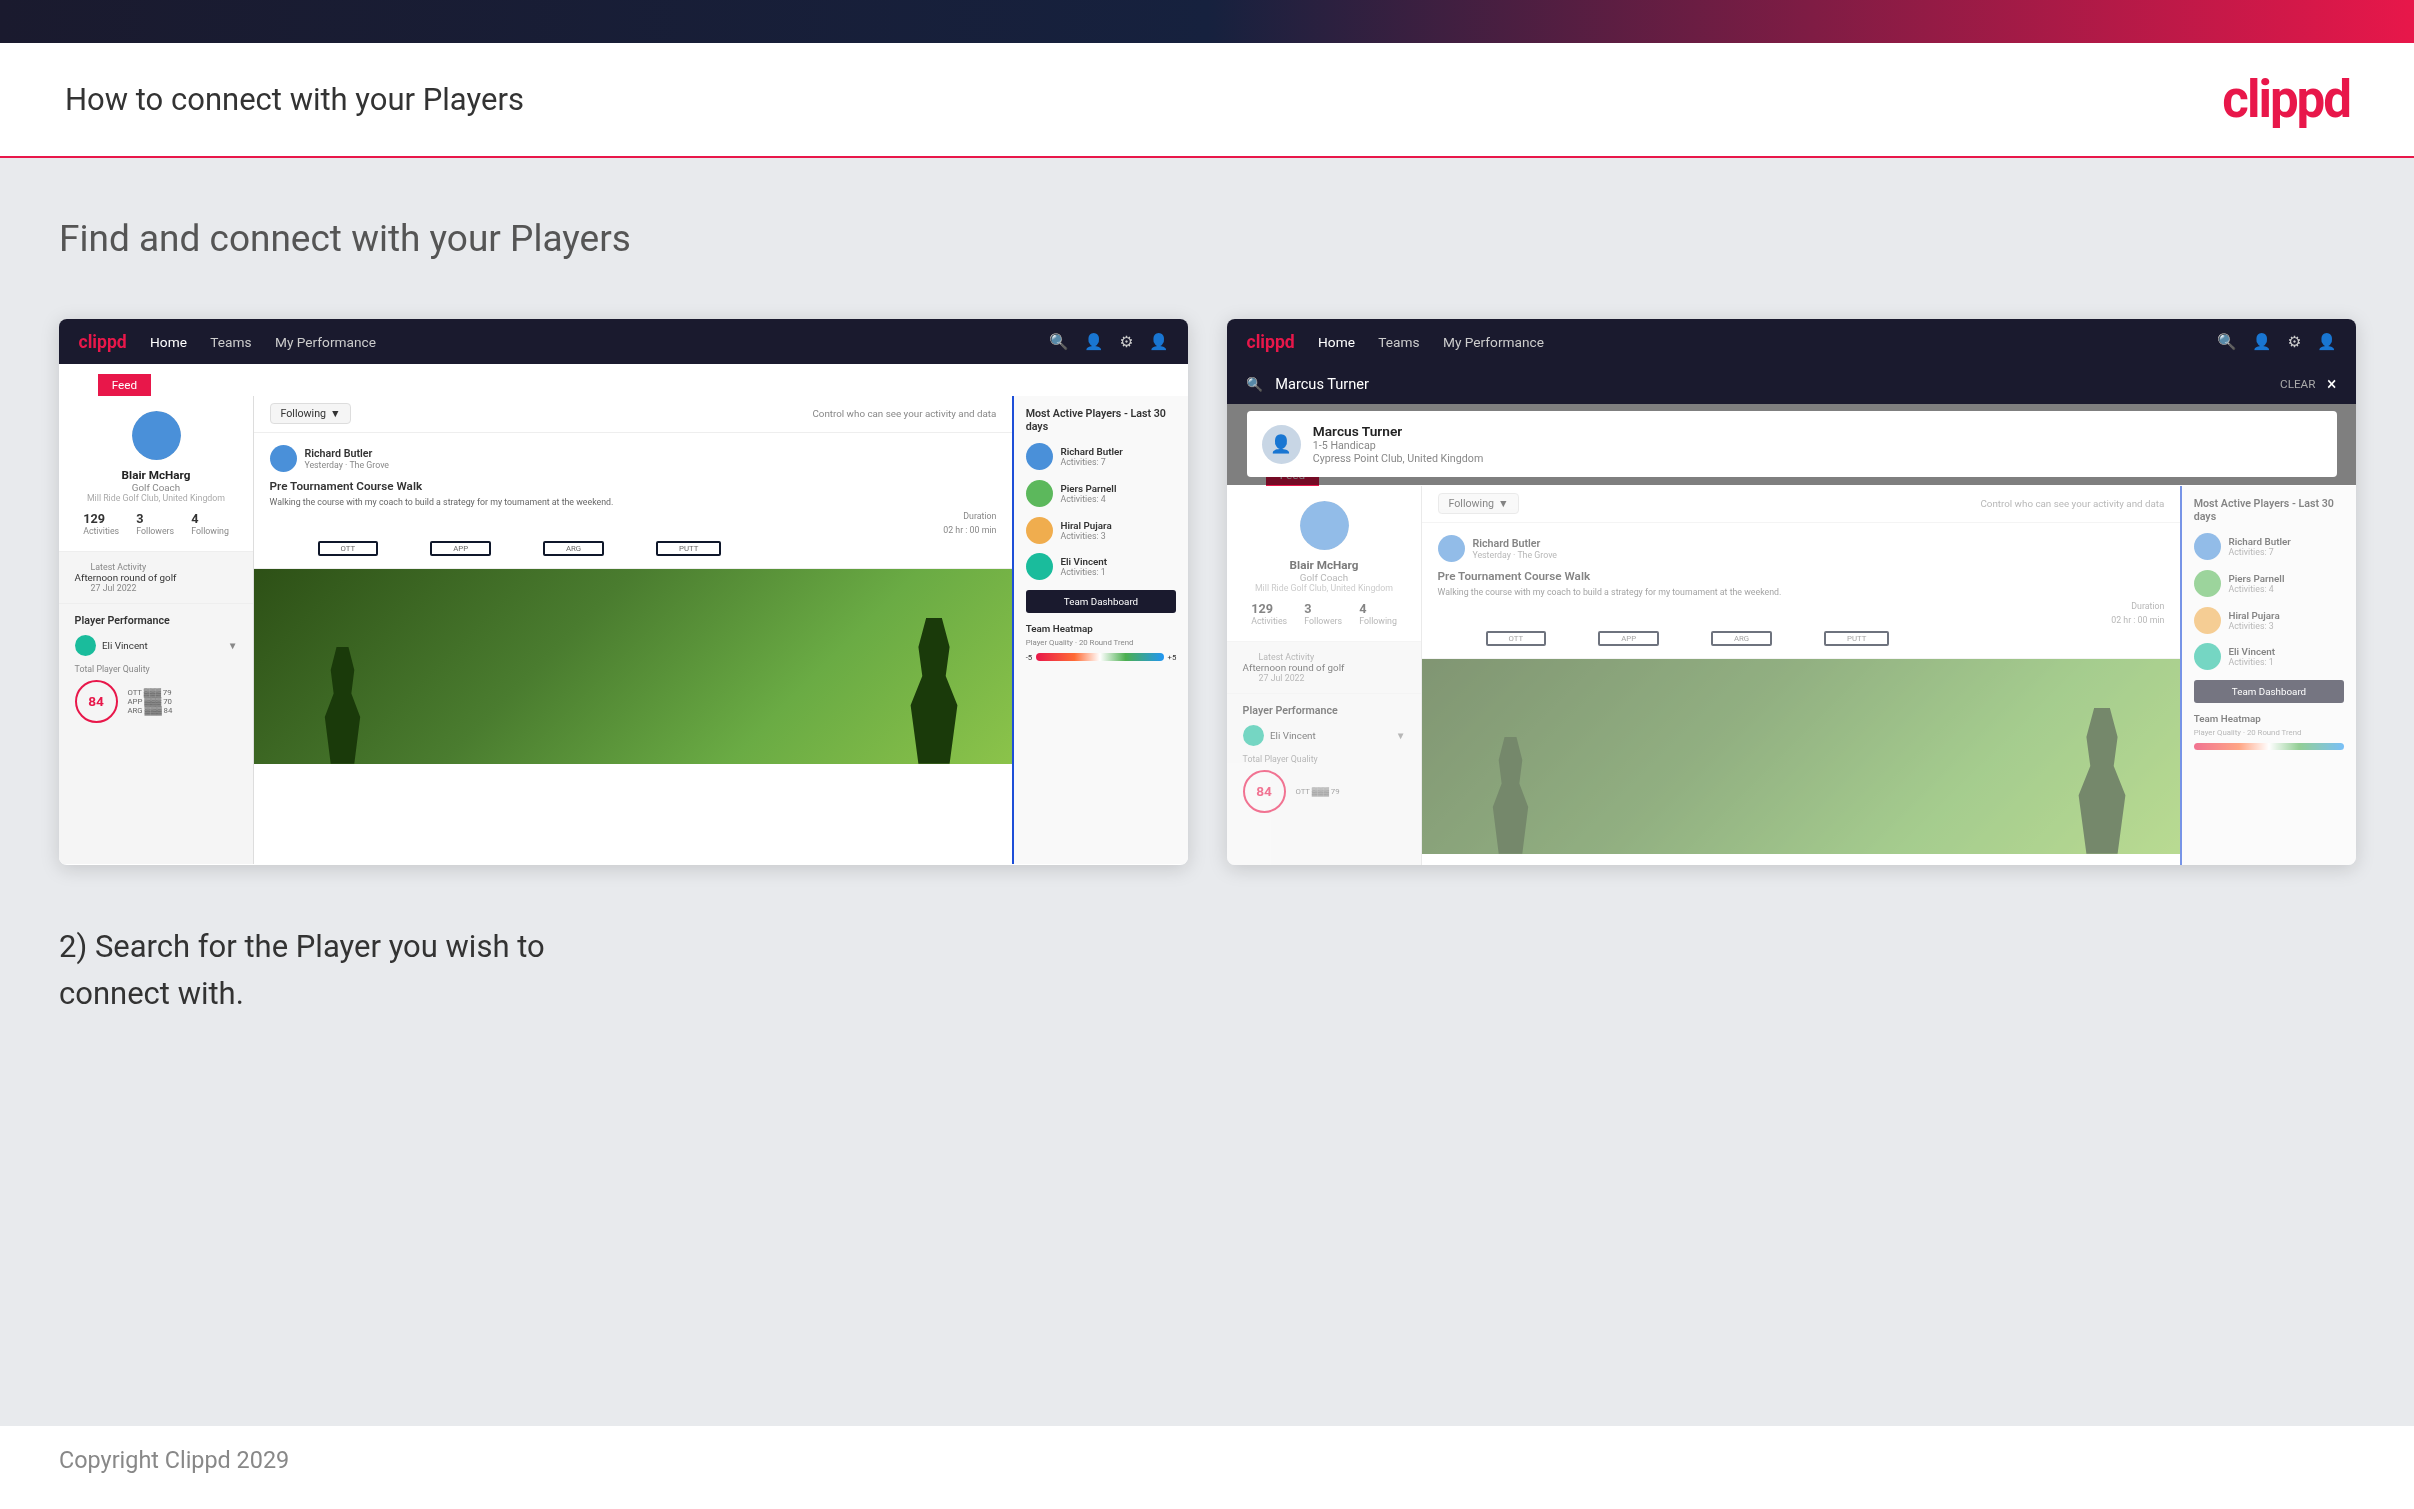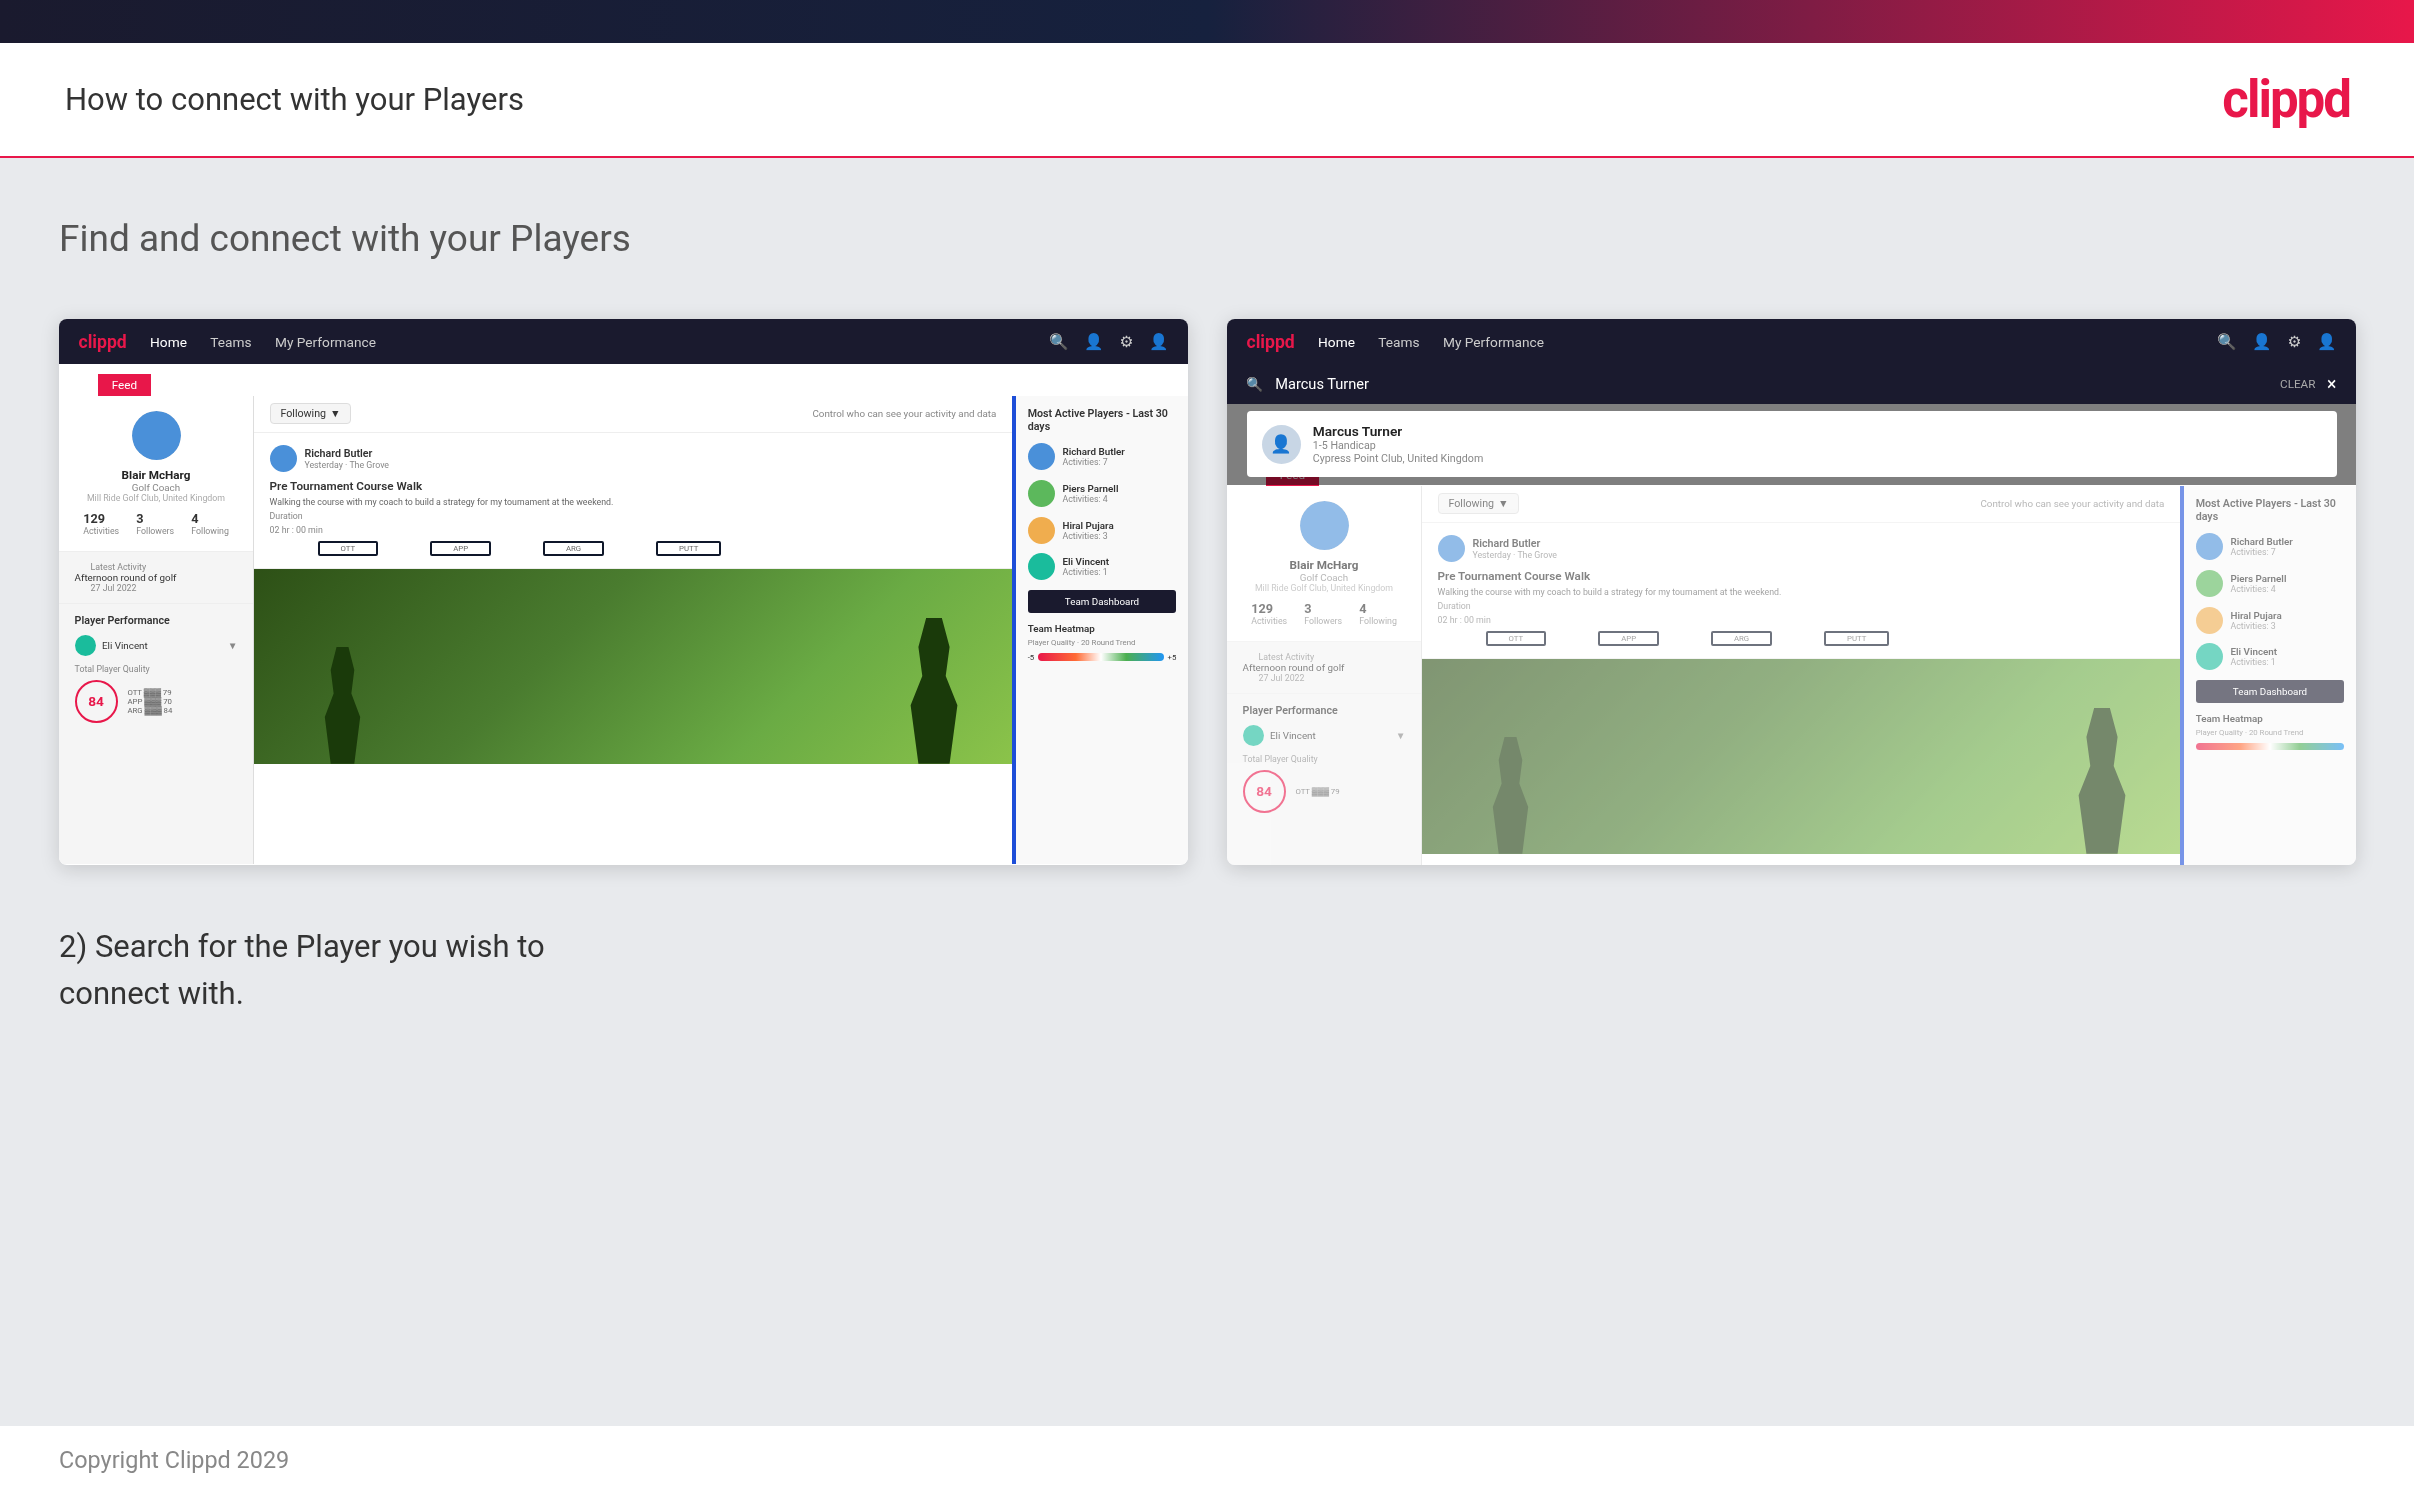--- a/index.html
+++ b/index.html
@@ -341,20 +341,21 @@
 
     .activity-desc {
       font-size: 8.8px;
       color: #666;
     }
 
     .activity-meta {
       font-size: 8.8px;
       color: #888;
       margin-top: 3.9px;
+      text-align: right;
     }
 
     .tag-row {
       display: flex;
       gap: 3.9px;
       margin-top: 5.9px;
     }
 
     .tag {
       font-size: 7.8px;
@@ -380,21 +381,21 @@
       width: 78px;
       height: 146px;
       background: #1a3a0a;
       clip-path: polygon(40% 0%, 60% 0%, 70% 20%, 65% 40%, 80% 60%, 70% 100%, 30% 100%, 20% 60%, 35% 40%, 30% 20%);
     }
 
     
     .right-panel {
       width: 176px;
       background: #f9f9f9;
-      border-left: 4px solid #1d4ed8;
+      border-left: 2px solid #1d4ed8;
       padding: 11.7px;
     }
 
     .right-title {
       font-size: 10.7px;
       font-weight: 600;
       margin-bottom: 9.8px;
     }
 
     .player-item {

